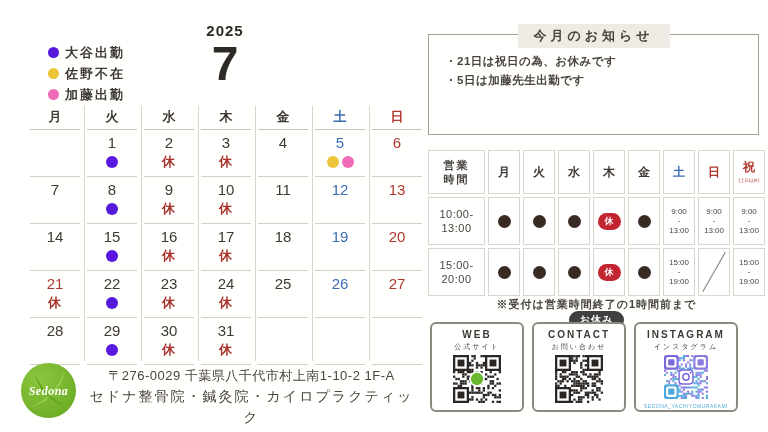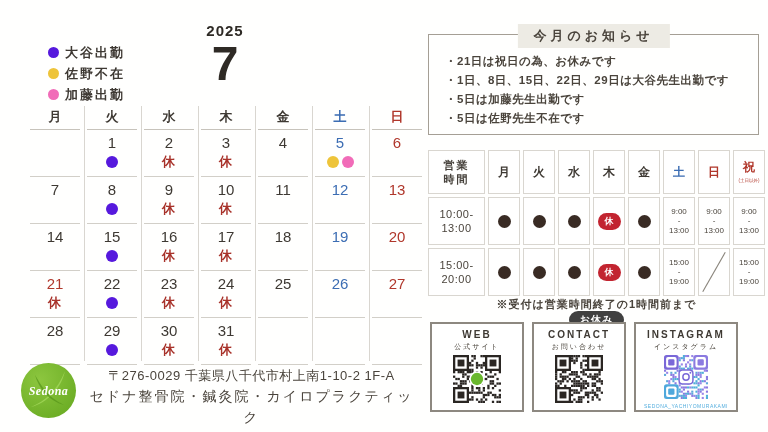--- a/index.html
+++ b/index.html
@@ -56,21 +56,21 @@
   .hslash { width:100%; height:100%; }
   .hours-note { position:absolute; left:428px; top:297px; width:337px; text-align:center;
                 font-size:11px; font-weight:bold; letter-spacing:1px; color:#4a443c; }
   .closed-row { position:absolute; left:428px; top:311px; width:337px; display:flex;
                 justify-content:center; align-items:center; gap:20px; }
   .closed-badge { background:#404040; color:#fff; font-size:10px; font-weight:bold;
                   padding:2px 11px; border-radius:10px; letter-spacing:1px; }
   .closed-text { font-size:11px; font-weight:bold; letter-spacing:2px; color:#4a443c; }
   
   .qr-row { position:absolute; left:430px; top:322px; display:flex; gap:8px; }
-  .qr-box { width:94px; height:90px; border:2px solid #8d8880; border-radius:0;
+  .qr-box { width:94px; height:90px; border:2px solid #8d8880; border-radius:6px;
             background:#fff; text-align:center; padding-top:5px; }
   .qr-box.instagram { width:104px; }
   .qr-title { font-size:10px; font-weight:bold; letter-spacing:2px; color:#3e3933; }
   .qr-sub { font-size:7px; letter-spacing:2px; margin-top:2px; color:#4a443c; }
   .qr-svg { margin-top:3px; }
   .qr-handle { font-size:5px; color:#55aede; letter-spacing:0.5px; line-height:6px; }
   
   .logo { position:absolute; left:21px; top:363px; width:55px; height:55px; border-radius:50%;
           background:radial-gradient(circle at 35% 30%, #8cc63f, #64a71e); overflow:hidden; }
   .logo-swoosh { position:absolute; inset:0; }
@@ -297,23 +297,21 @@
       <div class="cal-vline" style="left: 167.5px;"></div>
       <div class="cal-vline" style="left: 224.5px;"></div>
       <div class="cal-vline" style="left: 281.5px;"></div>
       <div class="cal-vline" style="left: 338.5px;"></div>
     </div>
 
   <div class="notice">
     <div class="notice-title">今月のお知らせ</div>
     <div class="notice-items" id="notice-items">
         <div class="notice-item">・21日は祝日の為、お休みです</div>
-        <div class="notice-item">・1日、8日、15日、22日、29日は大谷先生出勤です</div>
         <div class="notice-item">・5日は加藤先生出勤です</div>
-        <div class="notice-item">・5日は佐野先生不在です</div>
       </div>
   </div>
 
   <div class="hours">
     <div class="hours-grid" id="hours-grid">
         <div class="hcell hrow-head">
           <div class="hcorner-line">営業</div>
           <div class="hcorner-line">時間</div>
         </div>
         <div class="hcell hrow-head">

